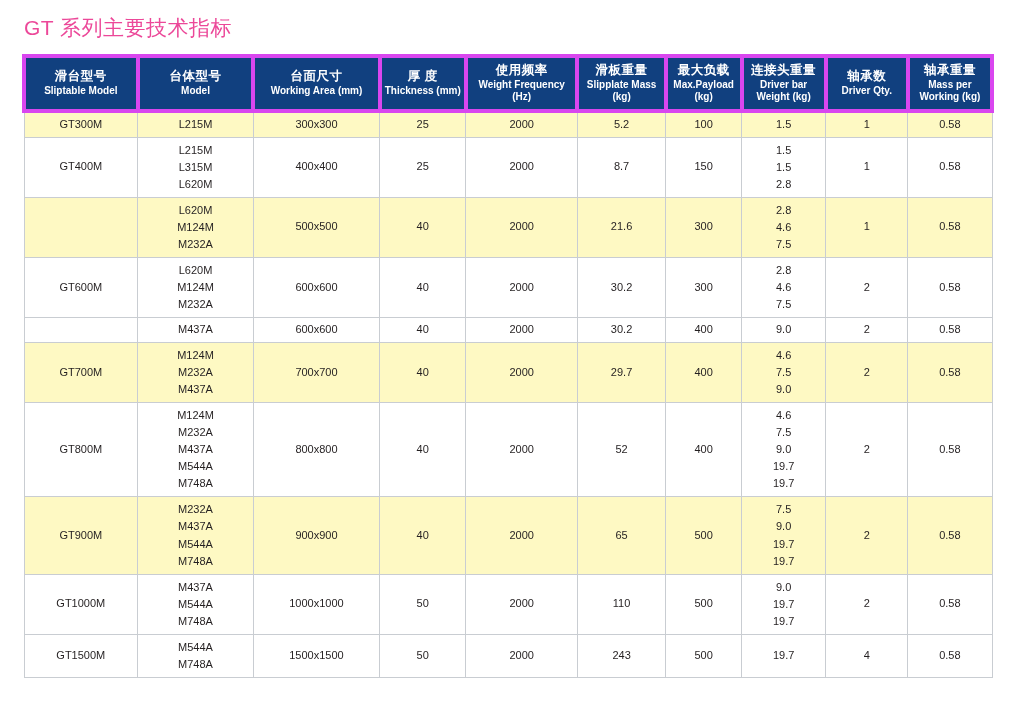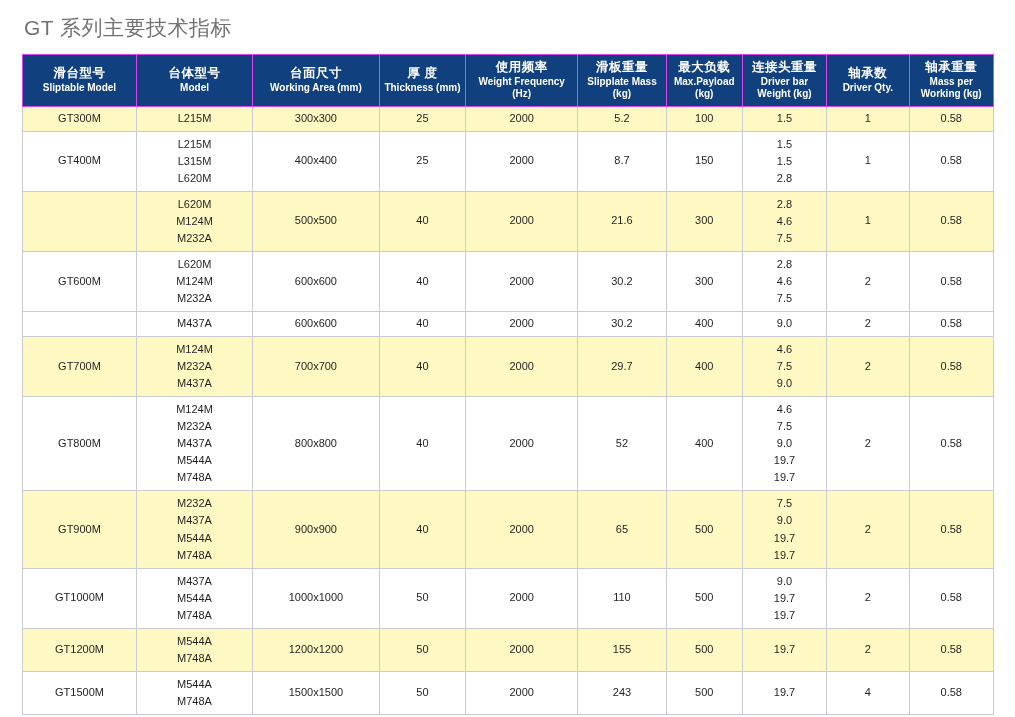--- a/index.html
+++ b/index.html
@@ -17,21 +17,21 @@
   .page {
     position: relative;
     width: 1015px;
     height: 717px;
     box-sizing: border-box;
     padding: 10px 22px 0 22px;
   }
   .page-title {
     font-size: 21px;
     font-weight: 400;
-    color: #737373;
+    color: #ec4899;
     letter-spacing: 0.5px;
     margin: 4px 0 12px 2px;
   }
   table.spec {
     border-collapse: collapse;
     width: 972px;
     table-layout: fixed;
     font-size: 11px;
   }
   table.spec col.c0 { width: 108px; }
@@ -41,21 +41,21 @@
   table.spec col.c4 { width: 106px; }
   table.spec col.c5 { width: 84px; }
   table.spec col.c6 { width: 72px; }
   table.spec col.c7 { width: 80px; }
   table.spec col.c8 { width: 78px; }
   table.spec col.c9 { width: 80px; }
 
   thead th {
     background: #11407f;
     color: #ffffff;
-    border: 1px solid #d946ef;
+    border: 4px solid #d946ef;
     padding: 5px 2px 6px 2px;
     vertical-align: middle;
     line-height: 1.18;
     font-weight: bold;
   }
   thead th .cn {
     display: block;
     font-size: 12.5px;
     font-weight: bold;
     letter-spacing: 0.5px;
@@ -303,33 +303,20 @@
           <td>50</td>
           <td>2000</td>
           <td>110</td>
           <td>500</td>
           <td class="multi">9.0
 19.7
 19.7</td>
           <td>2</td>
           <td>0.58</td>
         </tr>
-        <tr class="alt">
-          <td>GT1200M</td>
-          <td class="multi">M544A
-M748A</td>
-          <td>1200x1200</td>
-          <td>50</td>
-          <td>2000</td>
-          <td>155</td>
-          <td>500</td>
-          <td>19.7</td>
-          <td>2</td>
-          <td>0.58</td>
-        </tr>
         <tr class="plain">
           <td>GT1500M</td>
           <td class="multi">M544A
 M748A</td>
           <td>1500x1500</td>
           <td>50</td>
           <td>2000</td>
           <td>243</td>
           <td>500</td>
           <td>19.7</td>

